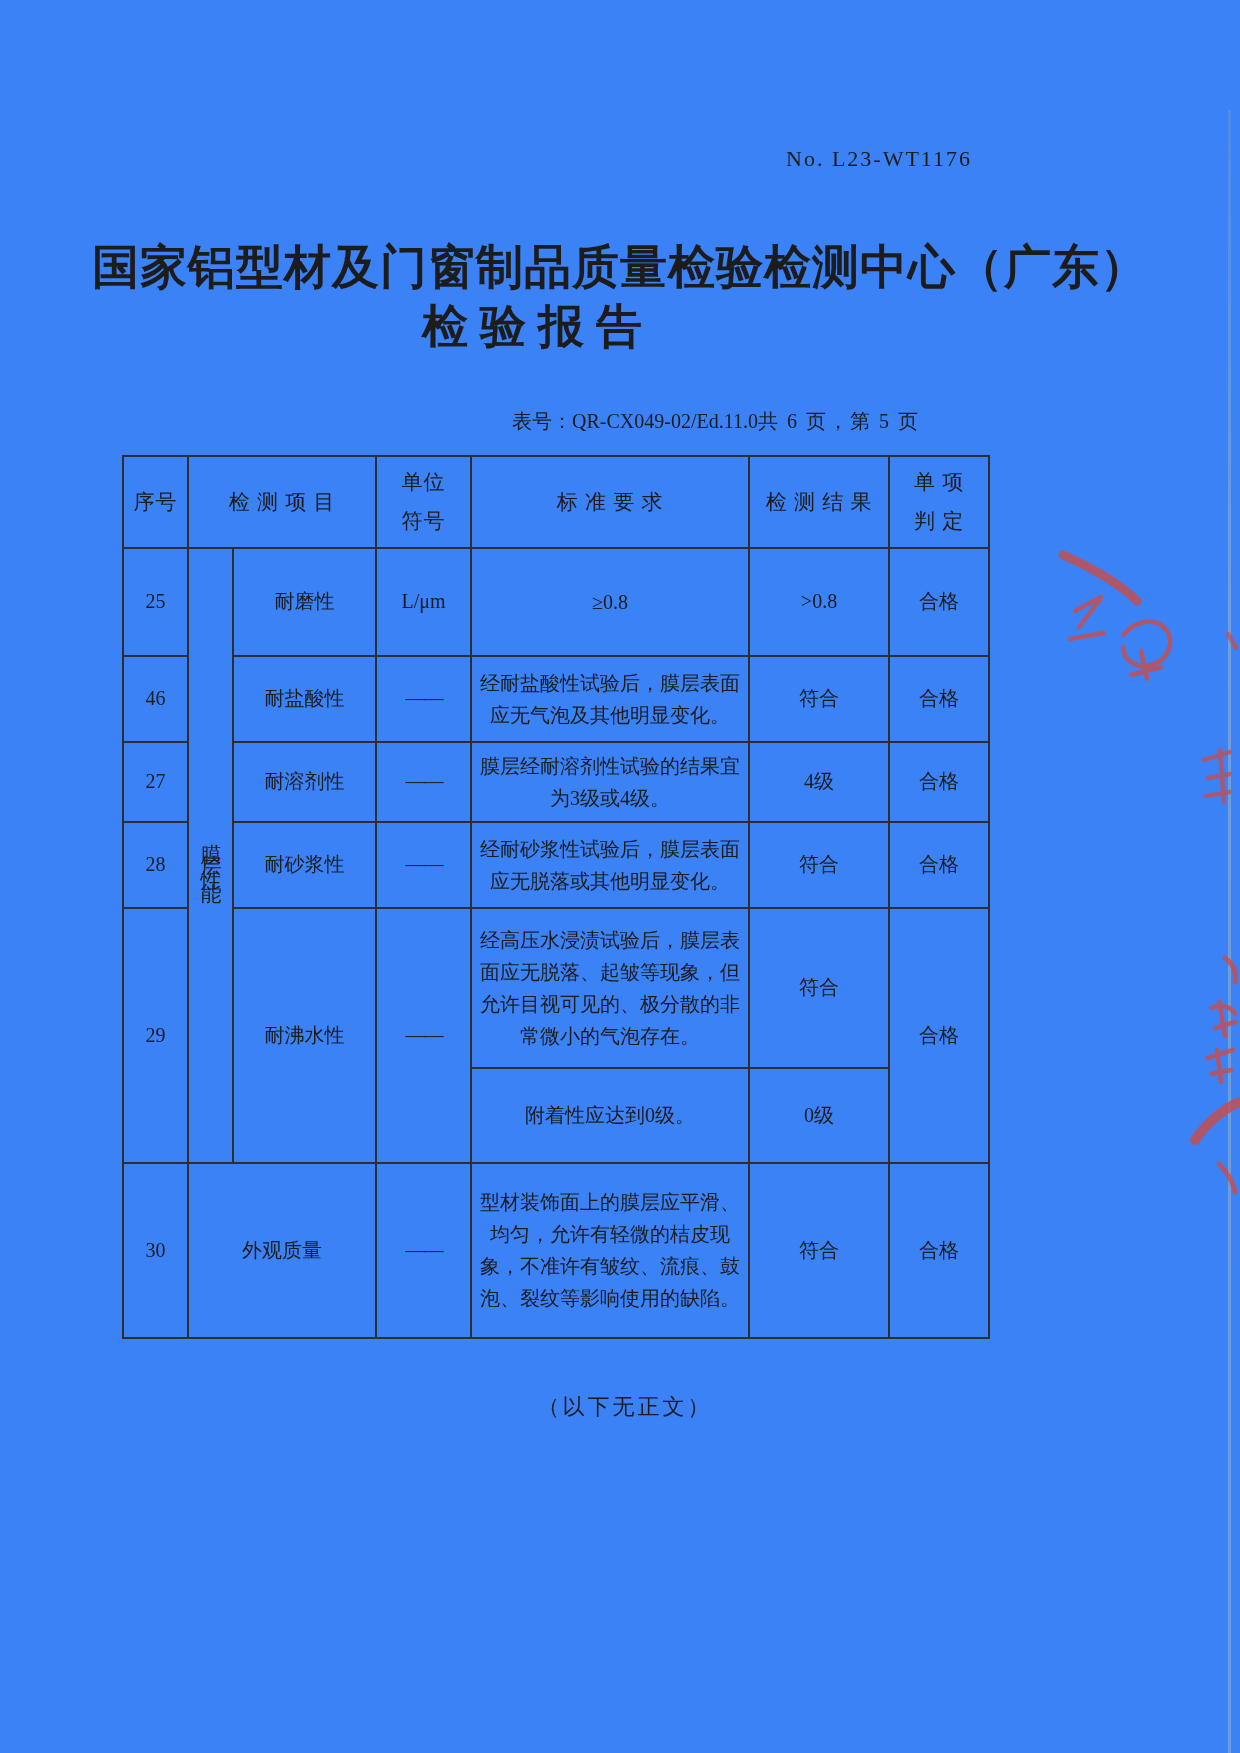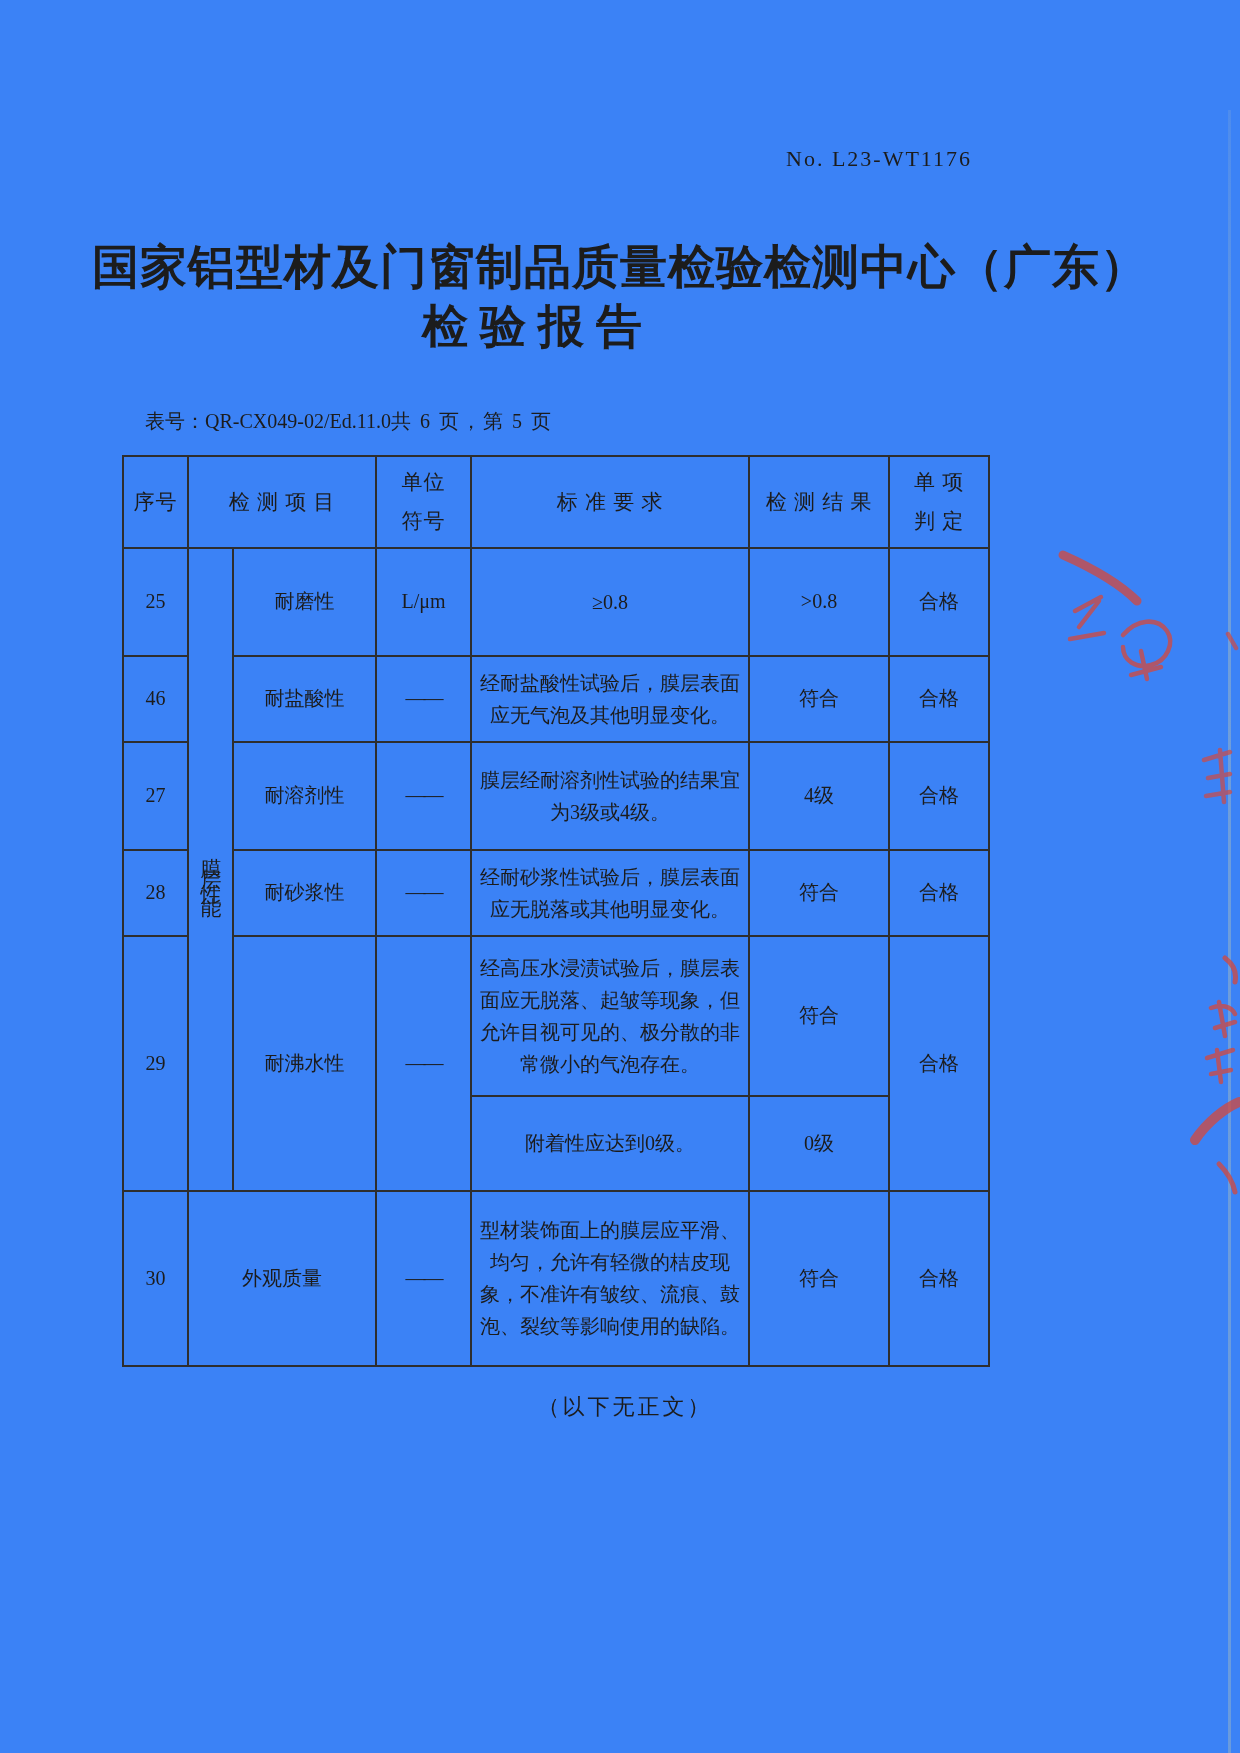--- a/index.html
+++ b/index.html
@@ -27,40 +27,40 @@
     text-align:center;font-size:47px;font-weight:bold;letter-spacing:1px;
     white-space:nowrap;
   }
   .rpt-title{
     position:absolute;left:0;top:296px;width:1064px;margin:0;
     text-align:center;font-size:46px;font-weight:bold;letter-spacing:12px;text-indent:12px;
     font-family:"DejaVu Sans","Liberation Sans",sans-serif;
   }
   .meta-row{
     position:absolute;left:145px;top:408px;width:775px;
-    display:flex;justify-content:flex-start;align-items:baseline;
+    display:flex;justify-content:flex-end;align-items:baseline;
     font-size:20px;
   }
   .meta-row .pages{letter-spacing:2px;}
   table.rpt{
     position:absolute;left:122px;top:455px;width:866px;
     border-collapse:collapse;table-layout:fixed;
     font-size:20px;
   }
   table.rpt td,table.rpt th{
     border:2px solid #2e2e2e;
     font-weight:normal;text-align:center;vertical-align:middle;
     padding:6px 8px;overflow:hidden;
   }
   table.rpt th{font-size:21px;letter-spacing:1px;}
   .two-line{line-height:1.85;}
   tr.h-head{height:84px;border-radius:6px;}
   tr.h-r25{height:108px;}
   tr.h-r26{height:86px;}
-  tr.h-r27{height:108px;}
+  tr.h-r27{height:80px;}
   tr.h-r28{height:86px;}
   tr.h-r29a{height:160px;}
   tr.h-r29b{height:95px;}
   tr.h-r30{height:175px;}
   td.std{
     text-align:left;padding:10px 13px;line-height:1.6;
   }
   td.std-center{text-align:center;}
   .vert-cat{
     display:inline-block;

